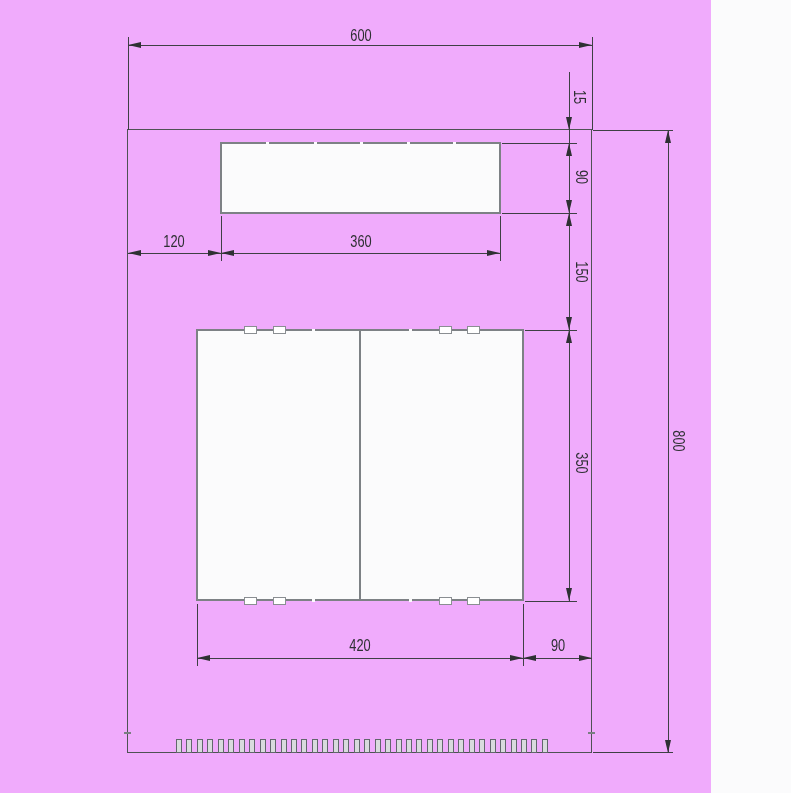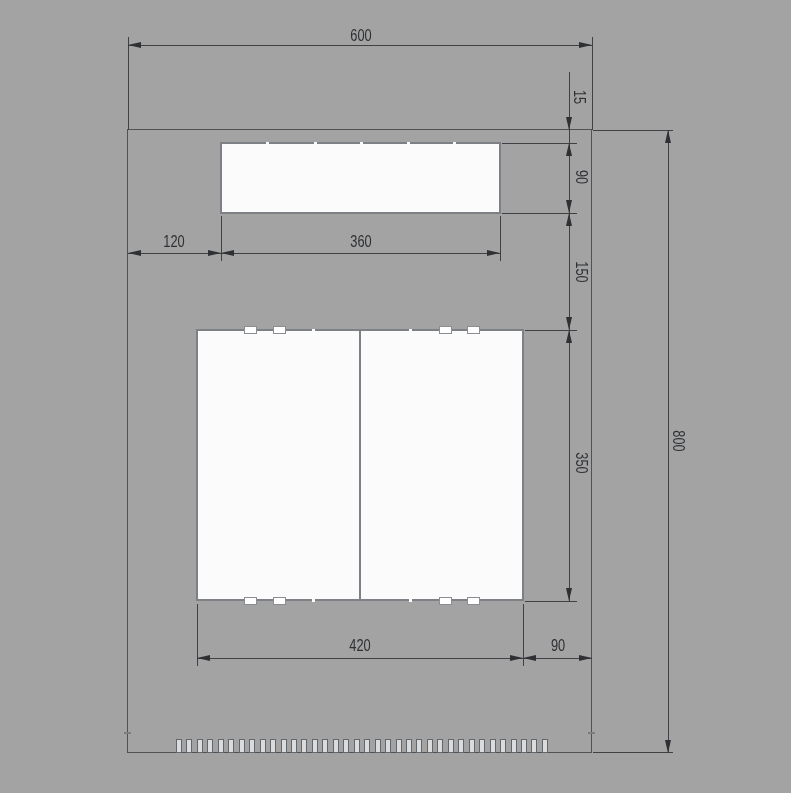--- a/index.html
+++ b/index.html
@@ -1,16 +1,16 @@
 <!DOCTYPE html>
 <html><head>
 <meta charset="utf-8">
 <style>
   html,body{margin:0;padding:0;background:#fbfbfc;}
-  .canvas{position:relative;width:791px;height:793px;background:#a3a3a3;overflow:hidden;
+  .canvas{position:relative;width:711px;height:793px;background:#f0abfc;overflow:hidden;
           font-family:"Liberation Sans",sans-serif;}
   
   .panel{position:absolute;left:127px;top:129px;width:463px;height:622px;
          border:1.5px solid #4e5254;background:transparent;}
   .slot{position:absolute;left:220px;top:142px;width:277px;height:68px;
         border:2px solid #7d8185;background:#fbfbfc;}
   .opening{position:absolute;left:196px;top:329px;width:324px;height:268px;
            border:2px solid #7d8185;background:#fbfbfc;}
   .gdiv{position:absolute;background:#7d8185;}
   .clip{position:absolute;width:13px;height:8px;background:#fff;border:1.5px solid #8a8e92;box-sizing:border-box;}

